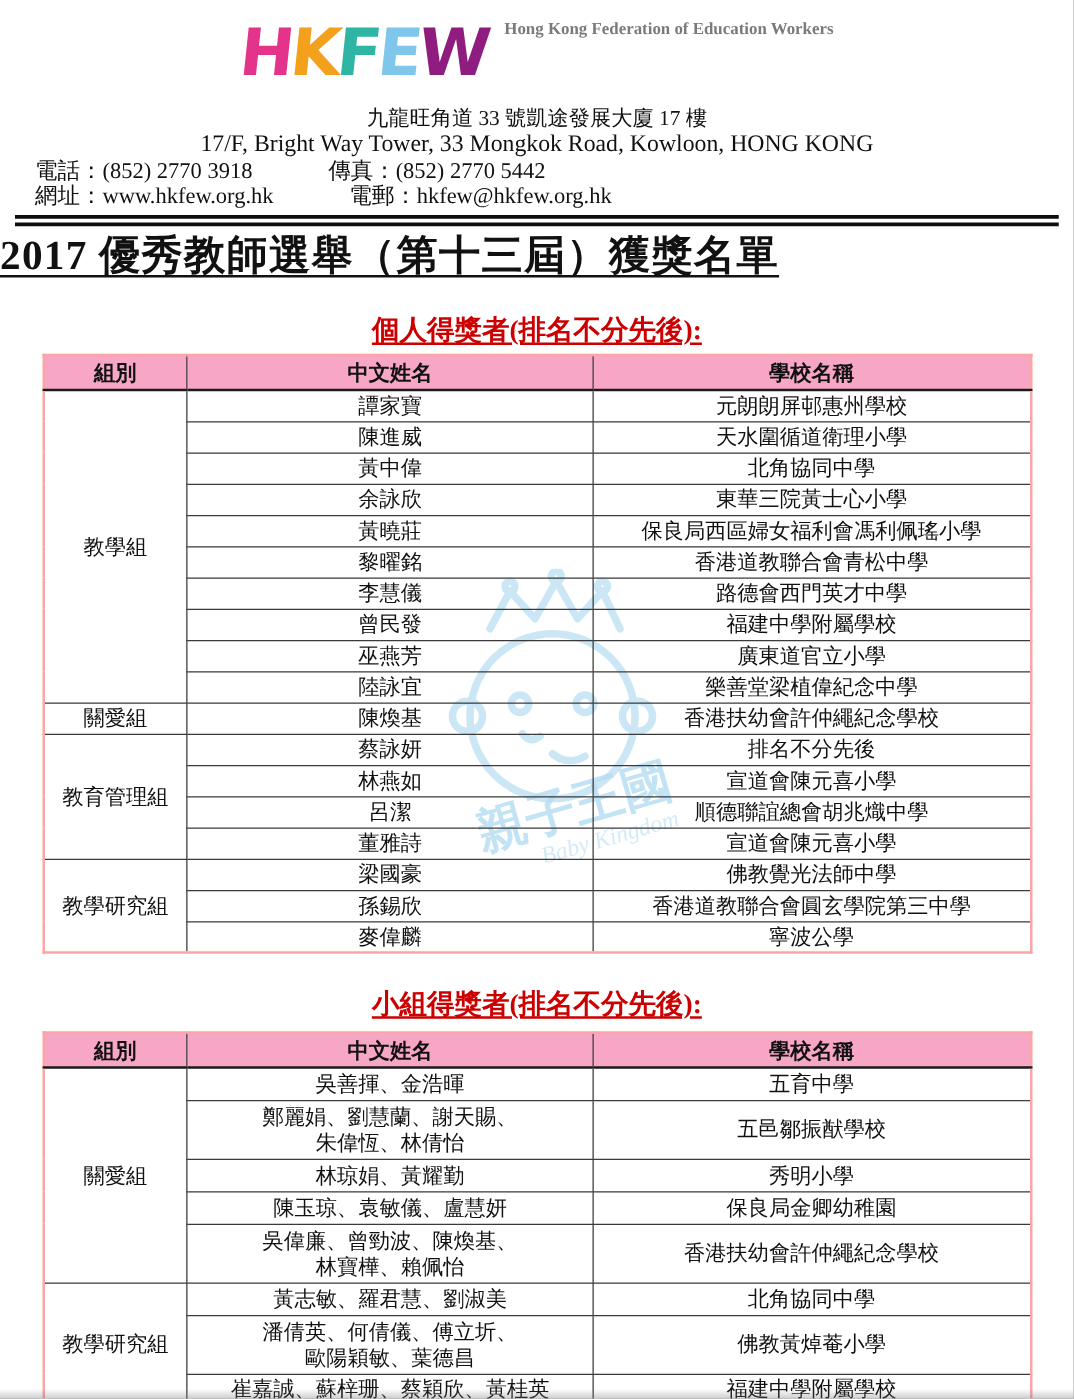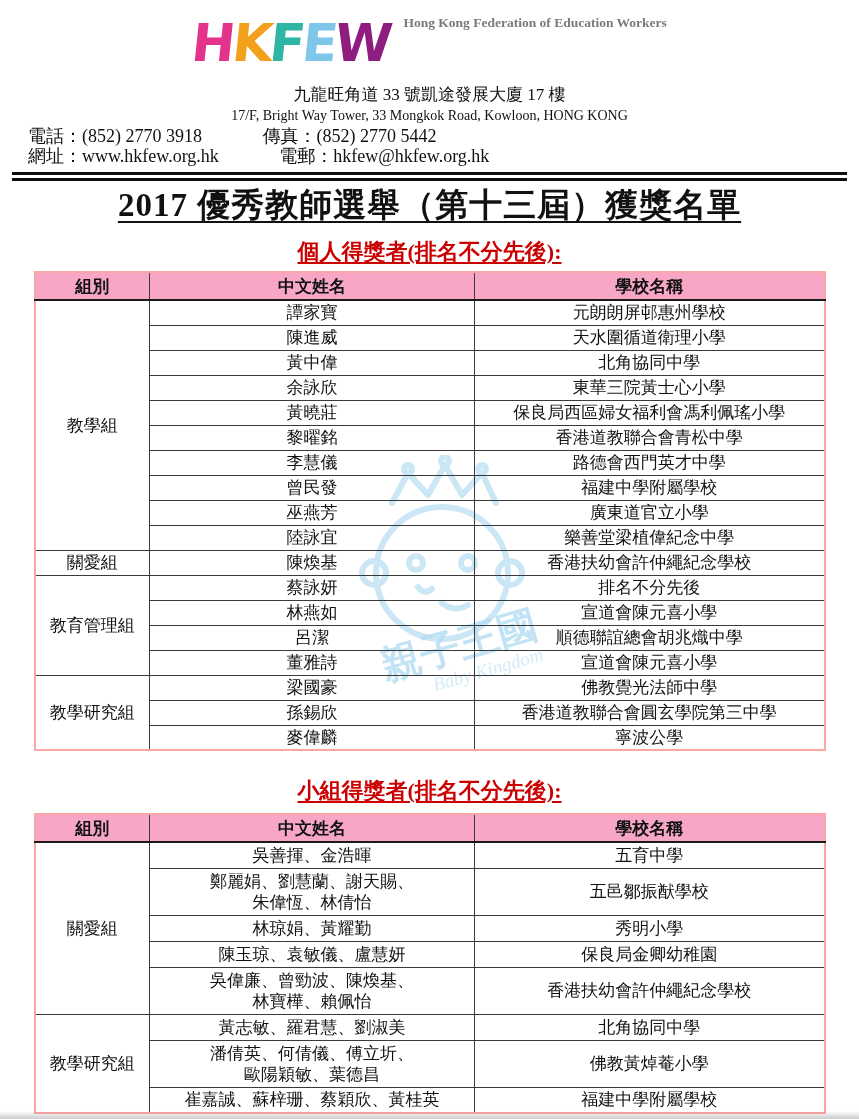--- a/index.html
+++ b/index.html
@@ -11,35 +11,35 @@
   .content { position:relative; z-index:1; }
 
   
   .header-row { display:flex; justify-content:center; align-items:flex-start; padding-top:14px; gap:14px; height:64px; }
   .logo-letters { font-family:"DejaVu Sans","Liberation Sans",sans-serif; font-weight:900; font-size:52px; line-height:58px; transform:skewX(-6deg); letter-spacing:-3px; user-select:none; }
   .org-names { text-align:center; }
   .org-zh { font-size:31px; font-weight:bold; color:#6a6a6a; letter-spacing:2px; line-height:36px; }
   .org-en { font-size:13.5px; font-weight:bold; color:#7a7a7a; line-height:17px; }
 
   .addr-zh  { text-align:center; font-size:17px;  line-height:22px; margin-top:6px; }
-  .addr-en  { text-align:center; font-size:14px; line-height:20px; }
+  .addr-en  { text-align:center; font-size:19px; line-height:20px; }
   .addr-line{ text-align:left; font-size:18px; line-height:20px; }
   .addr-line span { display:inline-block; margin:0 28px; }
 
   .double-rule { margin:6px 12px 0 12px; height:3px; border-top:3px solid #0d0d0d; border-bottom:3px solid #0d0d0d; }
 
   .doc-title {
-    margin-top:4px; text-align:center; font-size:33px; font-weight:bold; letter-spacing:1px; line-height:40px;
+    margin-top:4px; text-align:left; font-size:33px; font-weight:bold; letter-spacing:1px; line-height:40px;
     text-decoration:underline; text-underline-offset:5px; text-decoration-thickness:2px;
   }
   .section-heading {
     text-align:center; font-weight:bold; font-size:22px; line-height:26px; color:var(--accent-red,#c00);
     text-decoration:underline; text-underline-offset:3px;
   }
-  .section-heading.first { margin-top:14px; }
+  .section-heading.first { margin-top:26px; }
   .section-heading.second{ margin-top:26px; line-height:28px; }
 
   
   table.awards { width:790px; margin:6px auto 0 auto; border-collapse:collapse; table-layout:fixed; background:transparent; }
   table.awards th, table.awards td { border:1px solid #3a3a3a; text-align:center; vertical-align:middle; padding:0 4px; font-size:17px; }
   table.awards { border:2px solid #fca5a5; }
   table.awards th { background:var(--header-bg,#f7a6c6); font-weight:bold; height:26px; border-bottom:2px solid #1a1a1a; }
   table.awards col.c1 { width:115px; } table.awards col.c2 { width:325px; } table.awards col.c3 { width:350px; }
   #awards-table-0 tbody tr { height:25px; }
   #awards-table-1 tbody tr { height:26px; }

